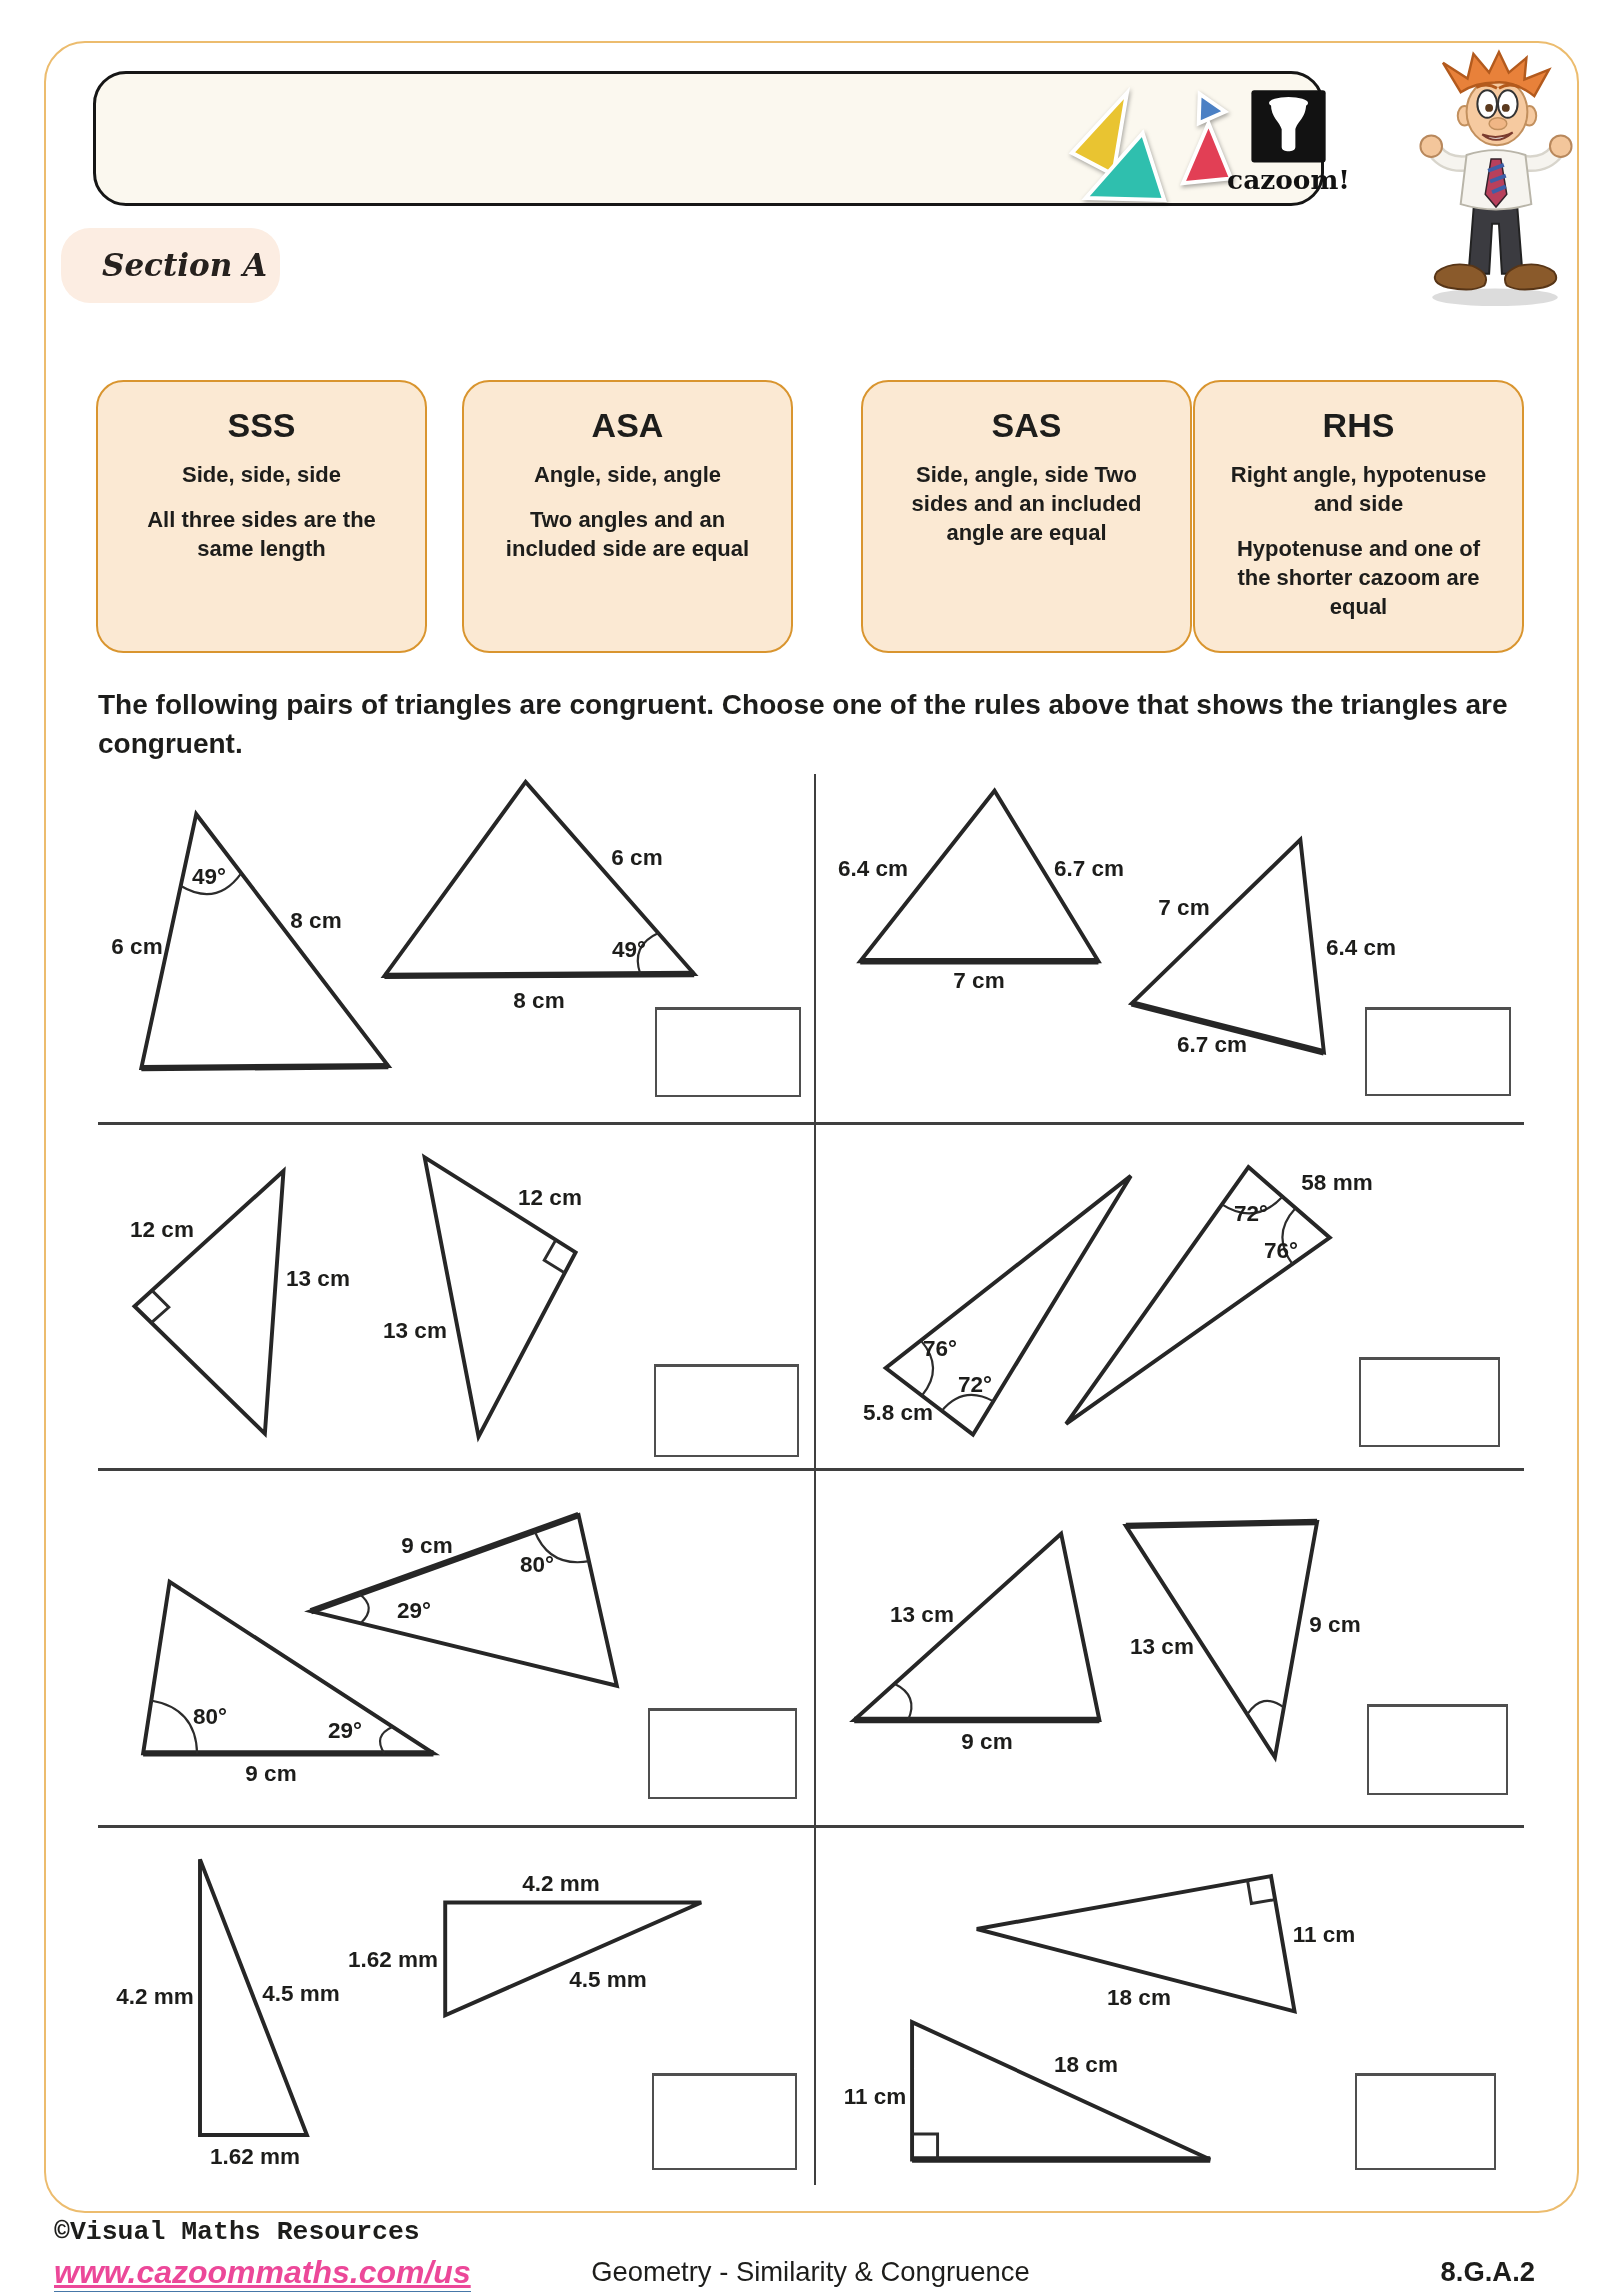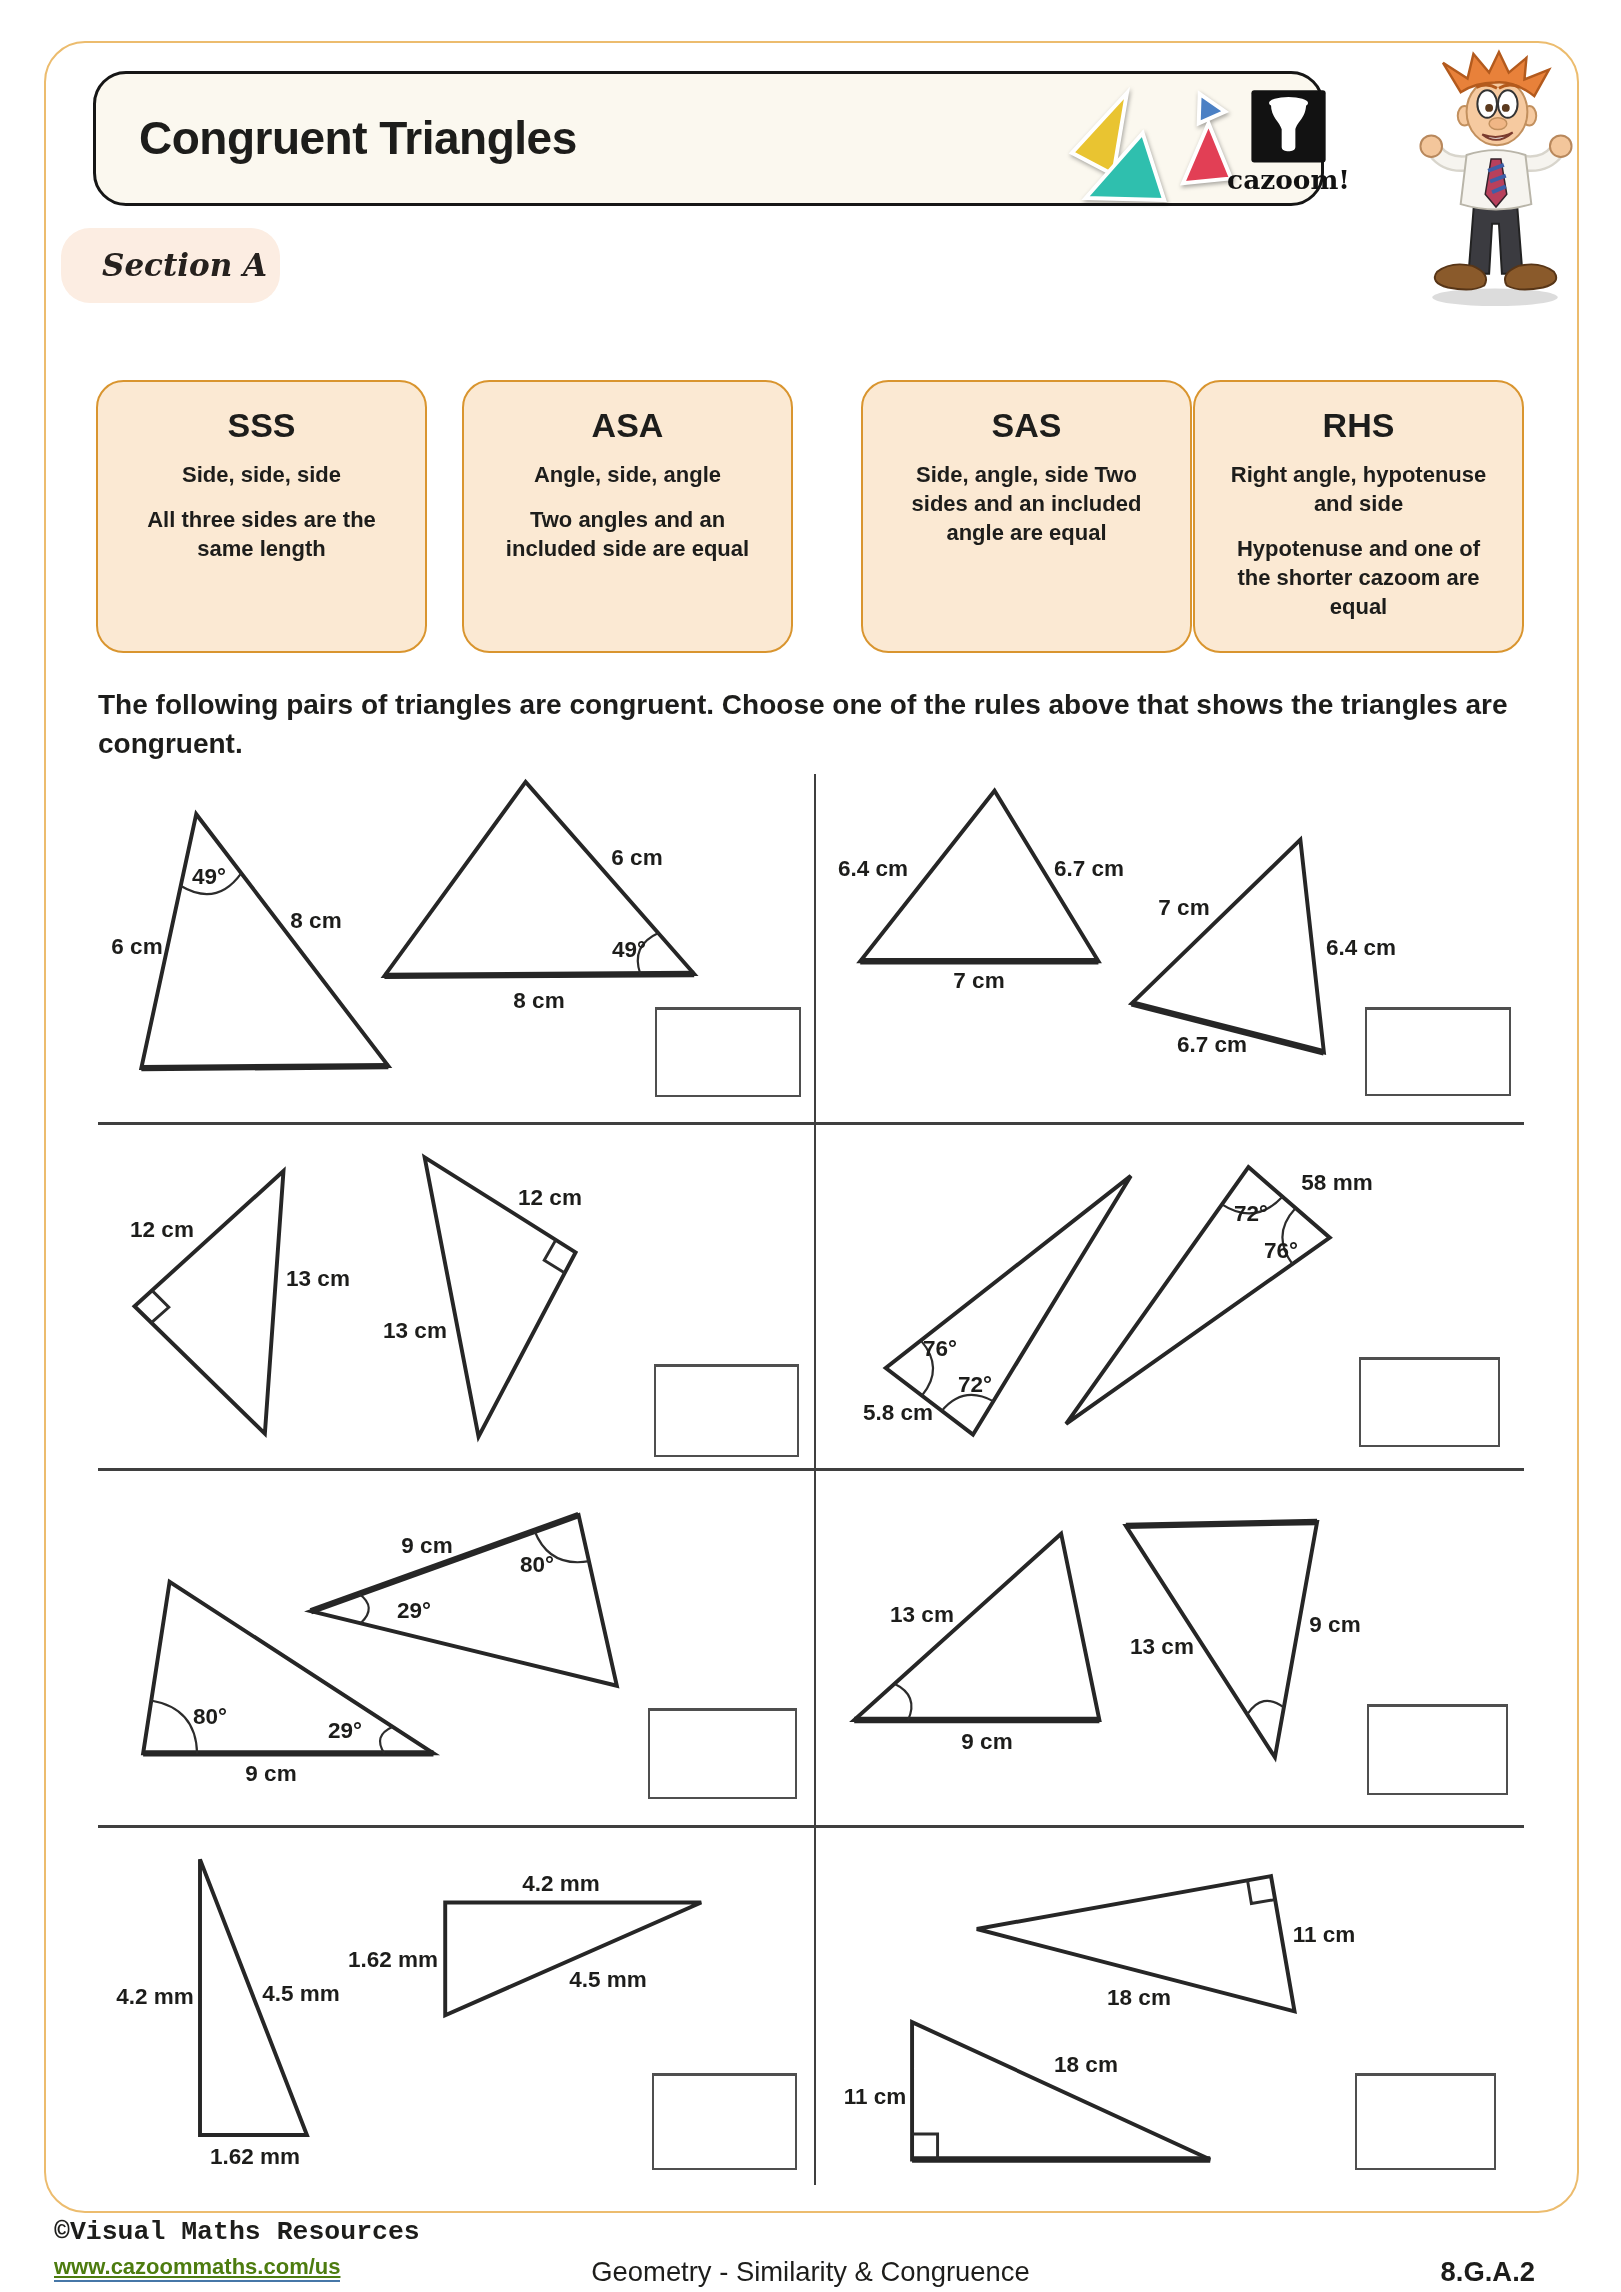--- a/index.html
+++ b/index.html
@@ -29,32 +29,31 @@
   .cell{overflow:visible;}
   .cell svg{position:absolute;left:0;top:0;overflow:visible;}
   .lbl{position:absolute;transform:translate(-50%,-50%);font-size:22.5px;font-weight:800;white-space:nowrap;color:#1d1d1b;}
   .answer{position:absolute;background:#fff;border:2.5px solid #4f4f4f;border-top-width:3.4px;}
   .tri{fill:none;stroke:#262626;stroke-width:4;stroke-linejoin:miter;}
   .thick{fill:none;stroke:#262626;stroke-width:6.5;}
   .arc{fill:none;stroke:#2c2c2c;stroke-width:2.2;}
   .ra{fill:none;stroke:#2c2c2c;stroke-width:3;}
   
   #copyright{left:54px;top:2217px;font-size:26.5px;font-weight:700;font-family:Liberation Mono, monospace;}
-  #homelink{left:54px;top:2254px;font-size:22px;font-weight:700;color:#4d7c0f;text-decoration:underline;border-bottom:2px solid #4677a8;}
+  #homelink{left:54px;top:2254px;font-size:32px;font-weight:700;color:#ec4899;text-decoration:underline;border-bottom:2px solid #4677a8;font-style:italic;}
   #footcenter{left:50%;transform:translateX(-50%);top:2256px;font-size:27.4px;font-weight:400;}
   #standard{right:86px;top:2256px;font-size:27.4px;font-weight:700;}
 </style>
 </head>
 <body>
 
 <div id="page">
   <div class="abs" id="frame"></div>
 
   <div class="abs" id="titlebox">
-    <div class="abs" id="title">Congruent Triangles</div>
 
     <svg class="abs deco" style="left:970px;top:11.8px;" width="172" height="116" viewBox="0 0 175 118">
       <polygon points="6,68 62,7 48,90" fill="#e9c431" stroke="#ffffff" stroke-width="4"></polygon>
       <polygon points="20,114 78,48 100,116" fill="#2fbfae" stroke="#ffffff" stroke-width="4"></polygon>
       <polygon points="136,8 162,26 135,38" fill="#4b80c4" stroke="#ffffff" stroke-width="4"></polygon>
       <polygon points="145,38 168,94 119,99" fill="#e23f55" stroke="#ffffff" stroke-width="4"></polygon>
     </svg>
 
     <svg class="abs" style="left:1129px;top:13.7px;" width="129" height="110" viewBox="0 0 132 112">
       <rect x="27" y="2" width="76" height="74" rx="3" fill="#121212"></rect>

